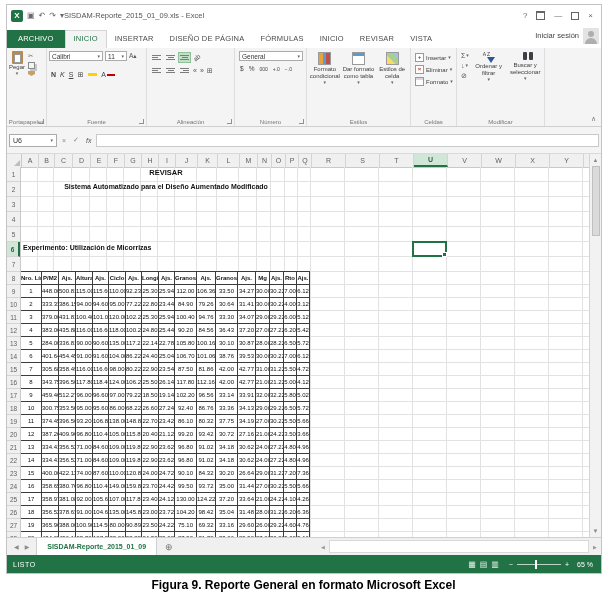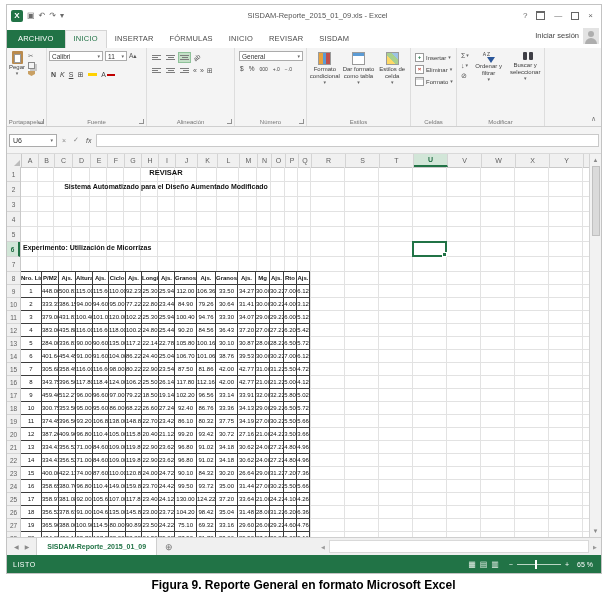--- a/index.html
+++ b/index.html
@@ -5,21 +5,21 @@
   html,body{margin:0;padding:0;background:#fff;}
   body{width:607px;height:600px;overflow:hidden;font-family:"Liberation Sans",sans-serif;-webkit-font-smoothing:antialiased;}
   .figure{position:relative;width:607px;height:600px;background:#fff;}
   .shot{position:absolute;left:6px;top:4px;width:594px;height:568px;border:1px solid #c3c3c3;background:#fff;display:flex;flex-direction:column;overflow:hidden;}
 
   
   .titlebar{height:21px;display:flex;align-items:center;background:#fff;font-size:7.5px;color:#505050;}
   .qat{display:flex;align-items:center;gap:4px;padding-left:4px;}
   .xl-logo{width:12px;height:12px;background:#217346;border-radius:2px;color:#fff;font-size:8px;font-weight:bold;display:flex;align-items:center;justify-content:center;}
   .qicon{color:#6a6a6a;font-size:8px;line-height:1;}
-  .wtitle{flex:1;text-align:center;color:#555;font-size:7.5px;padding-left:48px;}
+  .wtitle{flex:1;color:#555;font-size:7.5px;}
   .wctrls{display:flex;align-items:center;gap:9px;padding-right:8px;color:#666;font-size:8px;}
   .restore-box{display:inline-block;width:6px;height:6px;border:1px solid #666;position:relative;}
   .ribbon-disp{display:inline-block;width:7px;height:6px;border:1px solid #666;border-top-width:2px;}
 
   
   .tabsrow{height:22px;display:flex;align-items:flex-end;background:#fff;position:relative;}
   .rtab{font-size:7.5px;color:#4a4a4a;padding:4px 8px 5px;letter-spacing:.2px;cursor:default;}
   .rtab.file{background:#217346;color:#fff;padding:4px 11px 5px;}
   .rtab.active{color:#217346;border:1px solid #d5d5d5;border-bottom:none;background:#f4f4f4;padding:3px 8px 5px;}
   .signin{position:absolute;right:22px;top:5px;font-size:7.5px;color:#444;}
@@ -167,24 +167,25 @@
         <span class="restore-box"></span>
         <span>×</span>
       </div>
     </div>
 
     <div class="tabsrow">
       <div id="rtabs" style="display:flex;align-items:center;">
           <div class="rtab file">ARCHIVO</div>
           <div class="rtab active">INICIO</div>
           <div class="rtab">INSERTAR</div>
+          <div class="rtab">DISEÑO DE PÁGINA</div>
           <div class="rtab">FÓRMULAS</div>
           <div class="rtab">INICIO</div>
           <div class="rtab">REVISAR</div>
-          <div class="rtab">SISDAM</div>
+          <div class="rtab">VISTA</div>
         </div>
       <span class="signin">Iniciar sesión</span>
       <span class="avatar"></span>
     </div>
 
     <div class="ribbon">
 
       <div class="rgroup g-clip">
         <div class="clipwrap">
           <div class="bigbtn">

